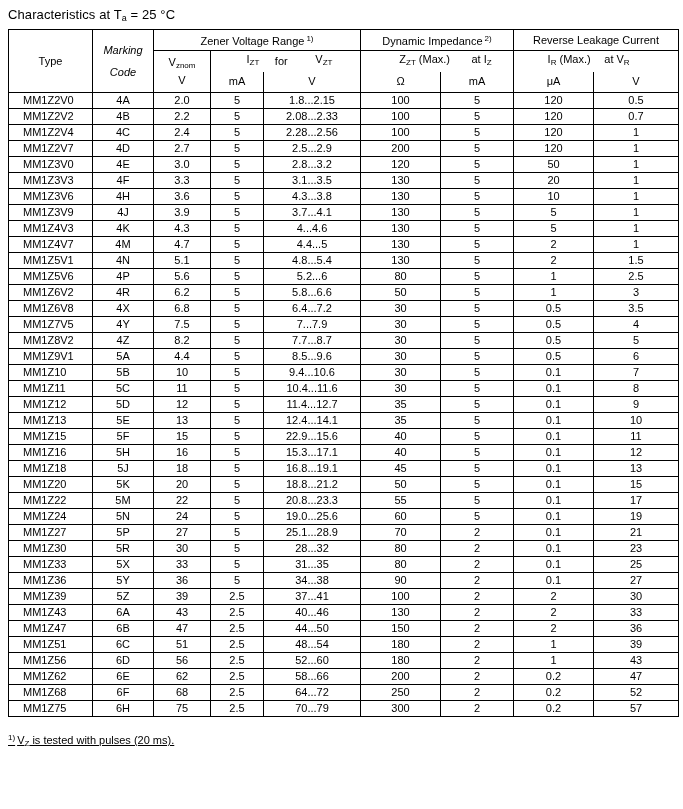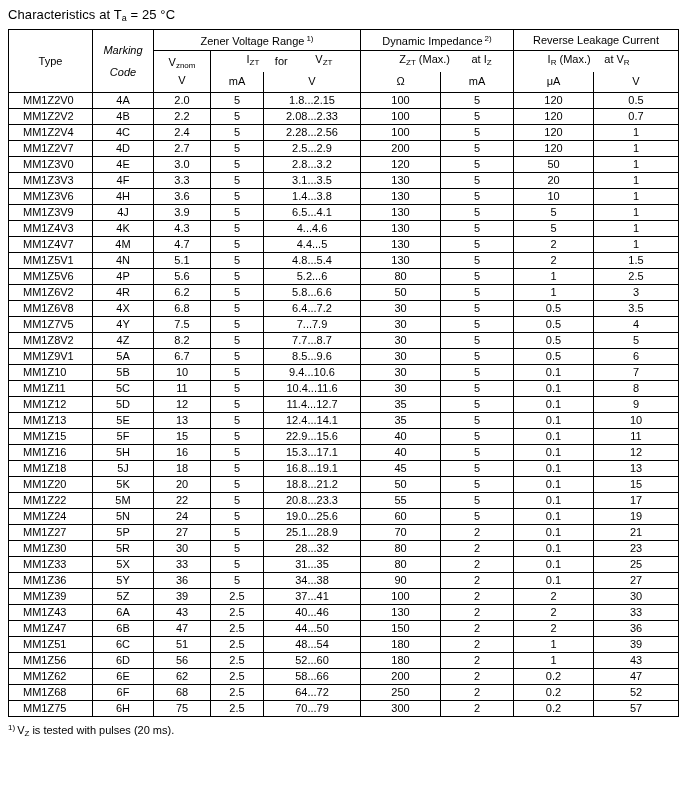--- a/index.html
+++ b/index.html
@@ -49,21 +49,21 @@
   .fw { flex: 0 0 auto; text-align: right; }
   .fb { flex: 1; text-align: center; }
   .h52 { width: 52.3%; text-align: right; }
   .h48 { width: 47.7%; text-align: center; }
   .h49 { width: 48.8%; text-align: center; }
   .h51 { width: 51.2%; text-align: left; }
 
   tbody td { height: 16px; line-height: 15px; }
   tbody td.type { text-align: left; padding-left: 14px; }
 
-  .footnotes { margin-top: 2px; font-size: 11px; line-height: 17px; }
+  .footnotes { margin-top: 12px; font-size: 11px; line-height: 17px; text-decoration: underline; }
   .fn sup { margin-right: 2px; vertical-align: 4px; }
 </style>
 </head>
 <body>
 
 <div class="page">
 
   <div class="title">
     <span>Characteristics at T</span><sub>a</sub><span> = 25 °C</span>
   </div>
@@ -187,32 +187,32 @@
           <td>130</td>
           <td>5</td>
           <td>20</td>
           <td>1</td>
         </tr>
         <tr>
           <td class="type">MM1Z3V6</td>
           <td>4H</td>
           <td>3.6</td>
           <td>5</td>
-          <td>1.4...3.8</td>
+          <td>4.3...3.8</td>
           <td>130</td>
           <td>5</td>
           <td>10</td>
           <td>1</td>
         </tr>
         <tr>
           <td class="type">MM1Z3V9</td>
           <td>4J</td>
           <td>3.9</td>
           <td>5</td>
-          <td>6.5...4.1</td>
+          <td>3.7...4.1</td>
           <td>130</td>
           <td>5</td>
           <td>5</td>
           <td>1</td>
         </tr>
         <tr>
           <td class="type">MM1Z4V3</td>
           <td>4K</td>
           <td>4.3</td>
           <td>5</td>
@@ -295,21 +295,21 @@
           <td>5</td>
           <td>7.7...8.7</td>
           <td>30</td>
           <td>5</td>
           <td>0.5</td>
           <td>5</td>
         </tr>
         <tr>
           <td class="type">MM1Z9V1</td>
           <td>5A</td>
-          <td>6.7</td>
+          <td>4.4</td>
           <td>5</td>
           <td>8.5...9.6</td>
           <td>30</td>
           <td>5</td>
           <td>0.5</td>
           <td>6</td>
         </tr>
         <tr>
           <td class="type">MM1Z10</td>
           <td>5B</td>

